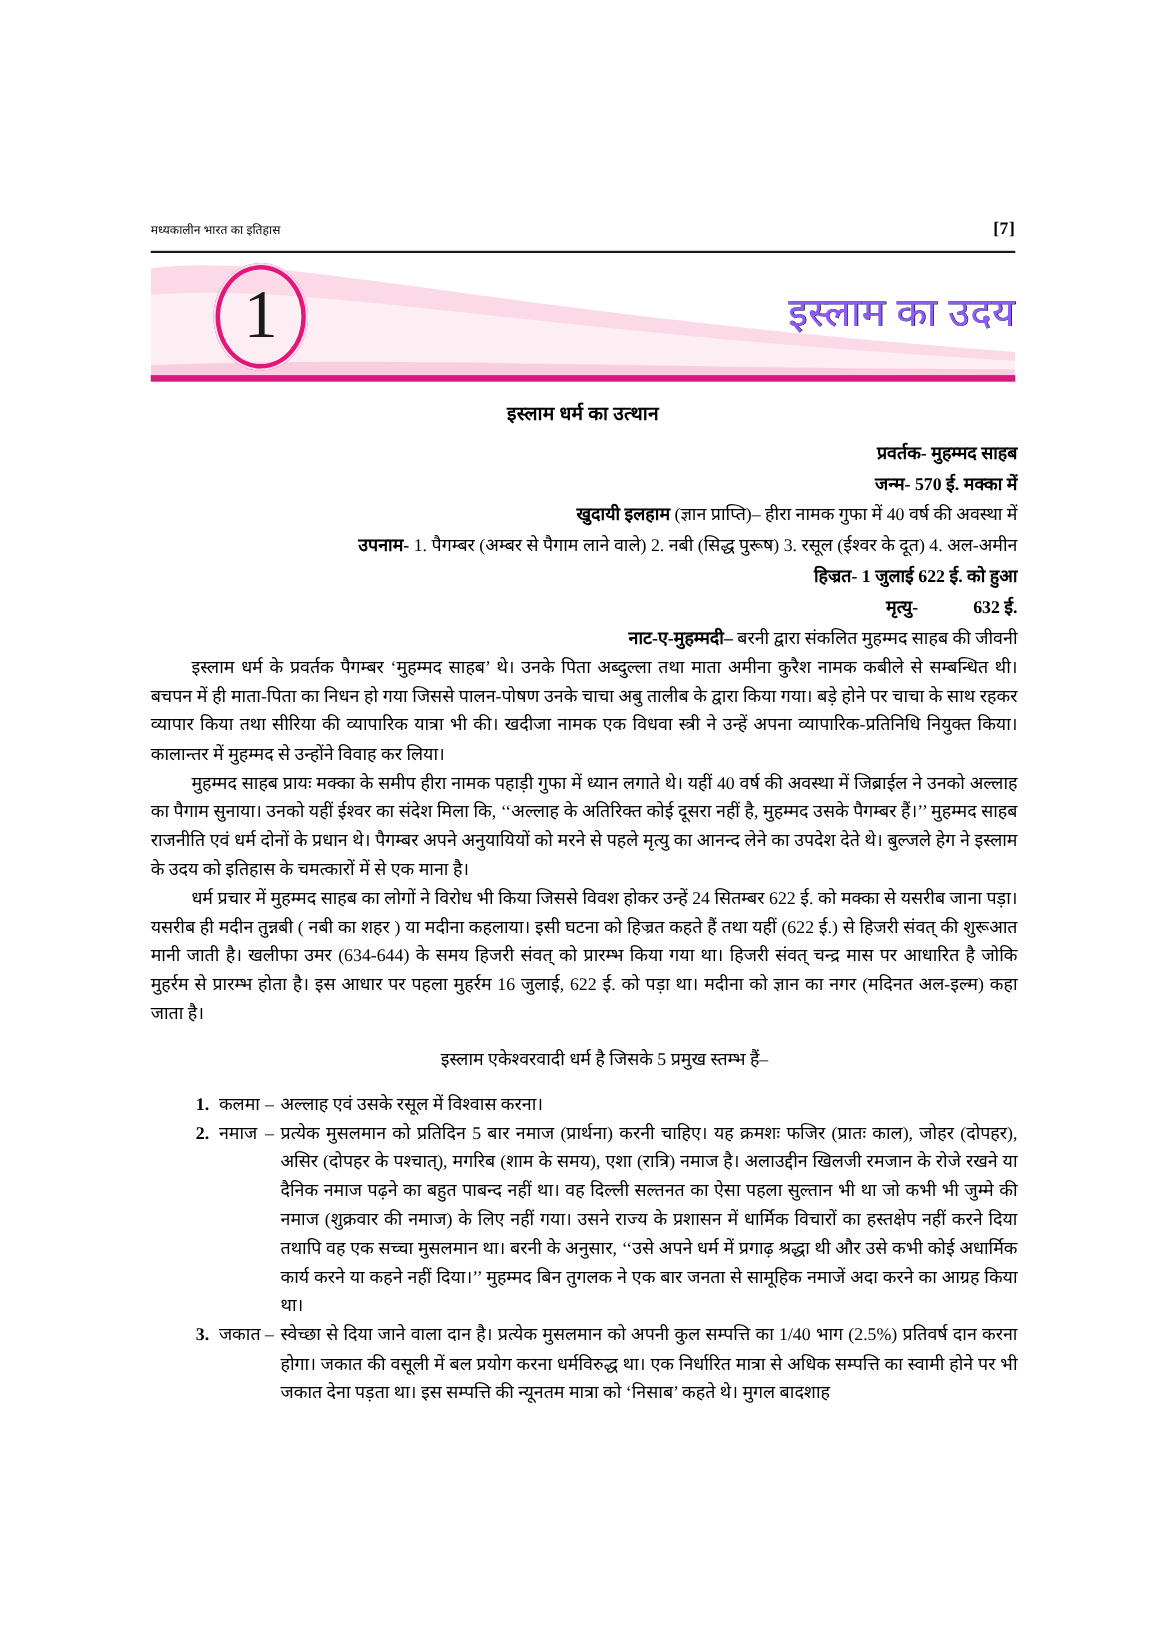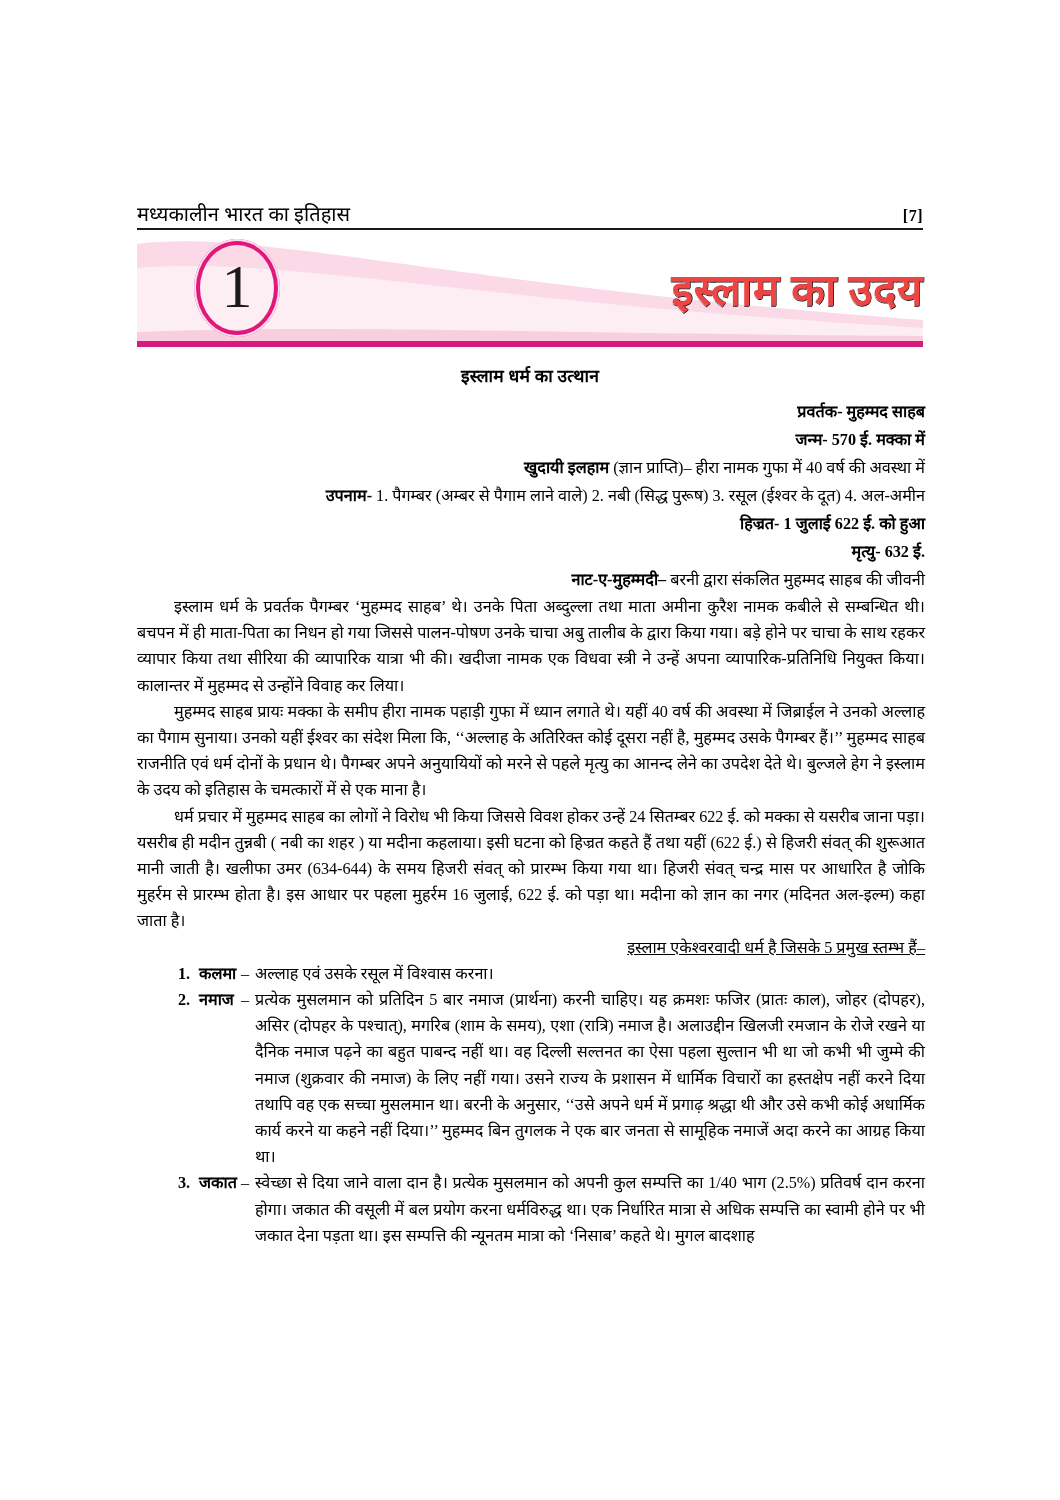--- a/index.html
+++ b/index.html
@@ -29,21 +29,21 @@
   .running-head {
     position: absolute;
     left: 137px;
     top: 200px;
     width: 786px;
     display: flex;
     align-items: baseline;
     justify-content: space-between;
   }
   .running-head .rh-title {
-    font-size: 20px;
+    font-size: 11px;
     font-weight: 400;
     letter-spacing: .1px;
     white-space: nowrap;
   }
   .running-head .rh-folio {
     font-size: 16px;
     font-weight: 700;
     letter-spacing: .5px;
   }
   .rule-top {
@@ -105,24 +105,24 @@
     font-weight: 400;
     color: #1a1a1a;
     padding-bottom: 4px;
     box-sizing: border-box;
   }
 
   .chap-title {
     position: absolute;
     right: 137px;
     top: 258px;
-    font-size: 44px;
-    font-weight: 700;
+    font-size: 36px;
+    font-weight: 400;
     letter-spacing: .5px;
-    color: #ef4444;
+    color: #8b5cf6;
     text-shadow:
       0.6px 0 0 #111,
       -0.4px 0 0 #fff,
       0 0.5px 0 #111;
     white-space: nowrap;
   }
 
   .rule-bottom {
     position: absolute;
     left: 137px;
@@ -165,24 +165,23 @@
   }
   .defline b { font-weight: 700; }
 
   p.para {
     margin: 0;
     text-indent: 37px;
     text-align: justify;
   }
 
   .intro-line {
-    margin: 0;
+    margin: 15px;
     text-indent: 37px;
-    text-align: right;
-    text-decoration: underline;
+    text-align: center;
   }
 
   ol.pillars {
     margin: 0;
     padding: 0;
     list-style: none;
     counter-reset: pillar;
   }
   ol.pillars > li {
     position: relative;
@@ -194,21 +193,21 @@
     position: absolute;
     left: 41px;
     top: 0;
     font-weight: 700;
     font-size: 16.2px;
   }
   ol.pillars > li .li-term {
     position: absolute;
     left: 62px;
     top: 0;
-    font-weight: 700;
+    font-weight: 400;
     white-space: nowrap;
   }
   ol.pillars > li .li-dash {
     position: absolute;
     left: 104px;
     top: 0;
   }
 </style>
 </head>
 <body>
@@ -239,21 +238,21 @@
 
   <div class="section-head">इस्लाम धर्म का उत्थान</div>
 
   <div class="content">
     <div class="deflist">
         <div class="defline"><b>प्रवर्तक-</b><span style="font-weight: 700;"> मुहम्मद साहब</span></div>
         <div class="defline"><b>जन्म-</b><span style="font-weight: 700; margin-top: 30px;"> 570 ई. मक्का में</span></div>
         <div class="defline"><b>खुदायी इलहाम</b><span> (ज्ञान प्राप्ति)– हीरा नामक गुफा में 40 वर्ष की अवस्था में</span></div>
         <div class="defline"><b>उपनाम-</b><span> 1. पैगम्बर (अम्बर से पैगाम लाने वाले) 2. नबी (सिद्ध पुरूष) 3. रसूल (ईश्वर के दूत) 4. अल-अमीन</span></div>
         <div class="defline"><b>हिज्रत-</b><span style="font-weight: 700;"> 1 जुलाई 622 ई. को हुआ</span></div>
-        <div class="defline"><b>मृत्यु-</b><span style="font-weight: 700;"> 632 ई.</span></div>
+        <div class="defline"><b>मृत्यु-</b><span style="font-weight: 700; margin-left: 46px;"> 632 ई.</span></div>
         <div class="defline"><b>नाट-ए-मुहम्मदी–</b><span> बरनी द्वारा संकलित मुहम्मद साहब की जीवनी</span></div>
       </div>
     <div id="paragraph-block">
         <p class="para">इस्लाम धर्म के प्रवर्तक पैगम्बर ‘मुहम्मद साहब’ थे। उनके पिता अब्दुल्ला तथा माता अमीना कुरैश नामक कबीले से सम्बन्धित थी। बचपन में ही माता-पिता का निधन हो गया जिससे पालन-पोषण उनके चाचा अबु तालीब के द्वारा किया गया। बड़े होने पर चाचा के साथ रहकर व्यापार किया तथा सीरिया की व्यापारिक यात्रा भी की। खदीजा नामक एक विधवा स्त्री ने उन्हें अपना व्यापारिक-प्रतिनिधि नियुक्त किया। कालान्तर में मुहम्मद से उन्होंने विवाह कर लिया।</p>
         <p class="para">मुहम्मद साहब प्रायः मक्का के समीप हीरा नामक पहाड़ी गुफा में ध्यान लगाते थे। यहीं 40 वर्ष की अवस्था में जिब्राईल ने उनको अल्लाह का पैगाम सुनाया। उनको यहीं ईश्वर का संदेश मिला कि, ‘‘अल्लाह के अतिरिक्त कोई दूसरा नहीं है, मुहम्मद उसके पैगम्बर हैं।’’ मुहम्मद साहब राजनीति एवं धर्म दोनों के प्रधान थे। पैगम्बर अपने अनुयायियों को मरने से पहले मृत्यु का आनन्द लेने का उपदेश देते थे। बुल्जले हेग ने इस्लाम के उदय को इतिहास के चमत्कारों में से एक माना है।</p>
         <p class="para">धर्म प्रचार में मुहम्मद साहब का लोगों ने विरोध भी किया जिससे विवश होकर उन्हें 24 सितम्बर 622 ई. को मक्का से यसरीब जाना पड़ा। यसरीब ही मदीन तुन्नबी ( नबी का शहर ) या मदीना कहलाया। इसी घटना को हिज्रत कहते हैं तथा यहीं (622 ई.) से हिजरी संवत् की शुरूआत मानी जाती है। खलीफा उमर (634-644) के समय हिजरी संवत् को प्रारम्भ किया गया था। हिजरी संवत् चन्द्र मास पर आधारित है जोकि मुहर्रम से प्रारम्भ होता है। इस आधार पर पहला मुहर्रम 16 जुलाई, 622 ई. को पड़ा था। मदीना को ज्ञान का नगर (मदिनत अल-इल्म) कहा जाता है।</p>
       </div>
     <p class="intro-line">इस्लाम एकेश्वरवादी धर्म है जिसके 5 प्रमुख स्तम्भ हैं–</p>
     <ol class="pillars" id="pillars-list">
         <li><span class="li-num">1.</span><span class="li-term">कलमा</span><span class="li-dash">–</span><span>अल्लाह एवं उसके रसूल में विश्वास करना।</span></li>

